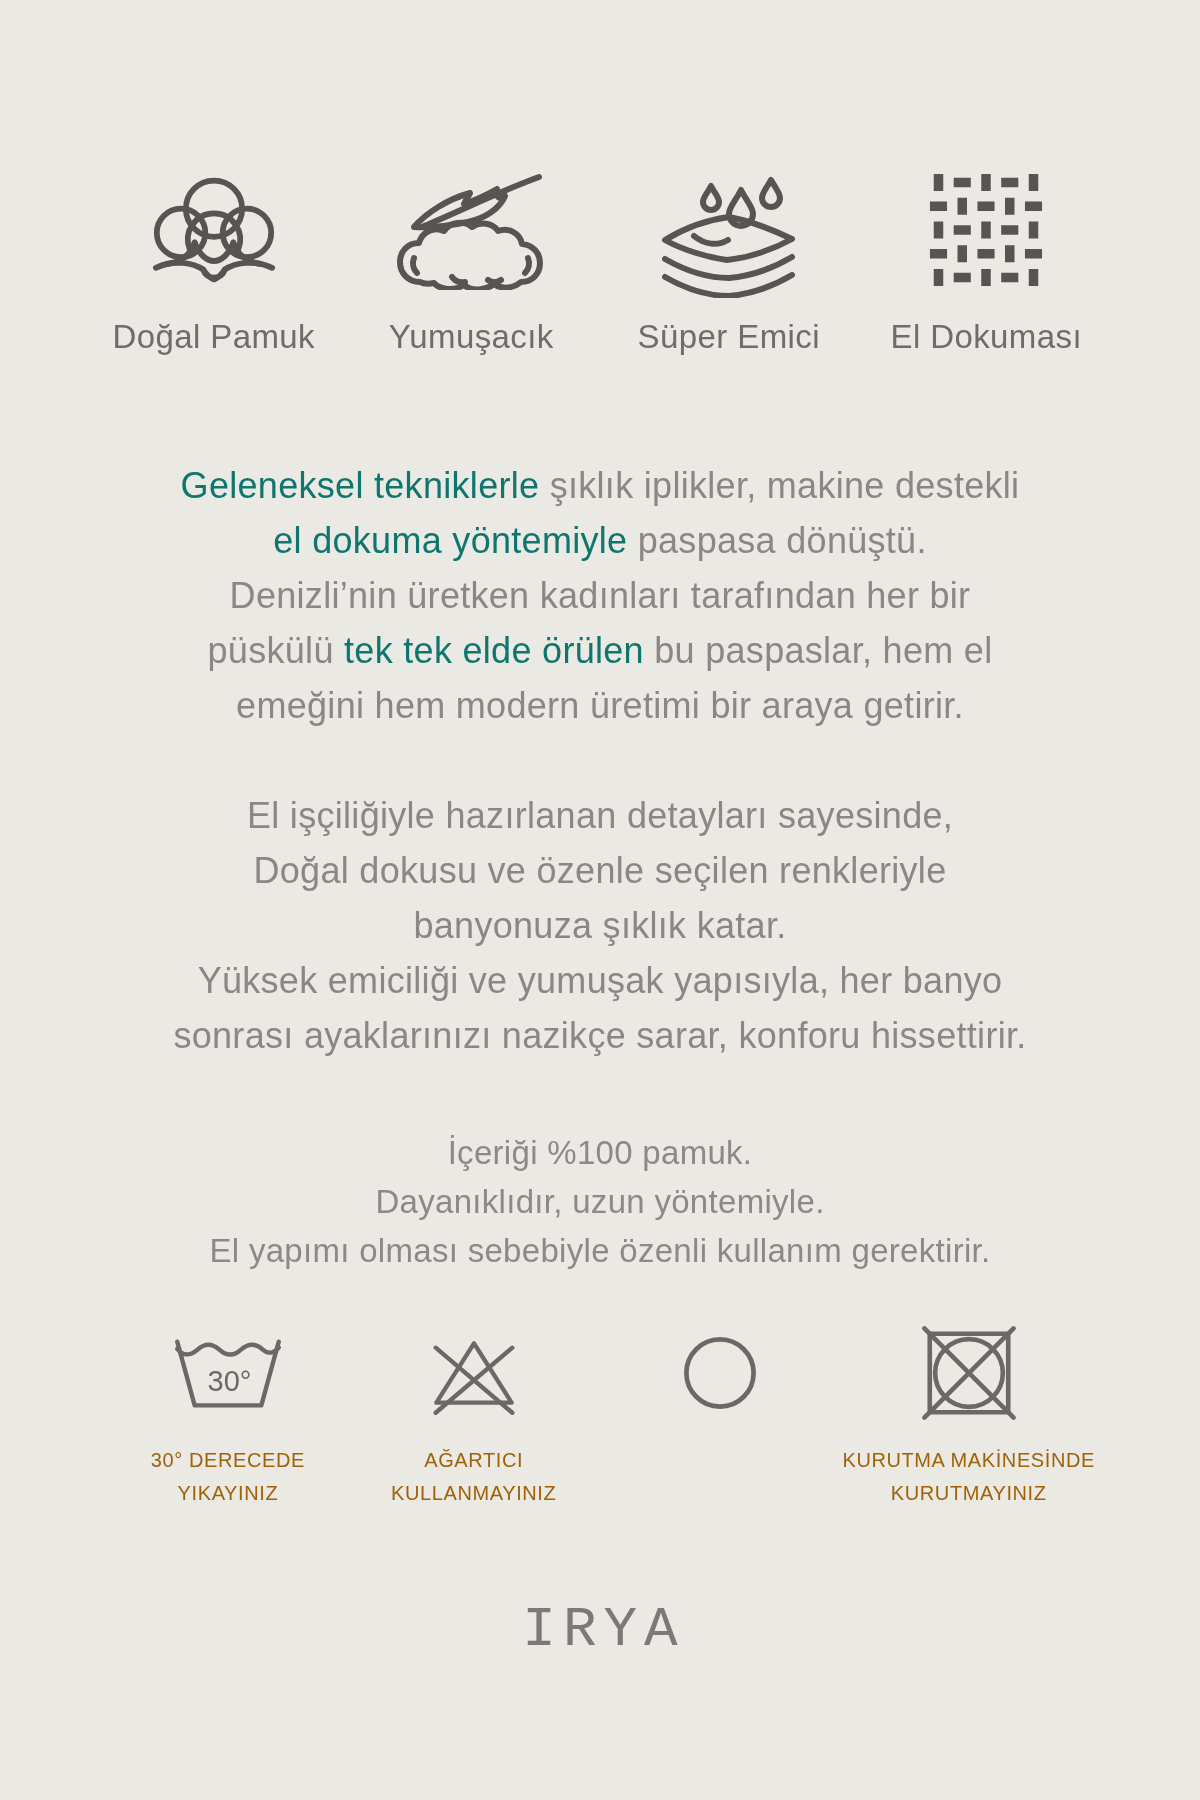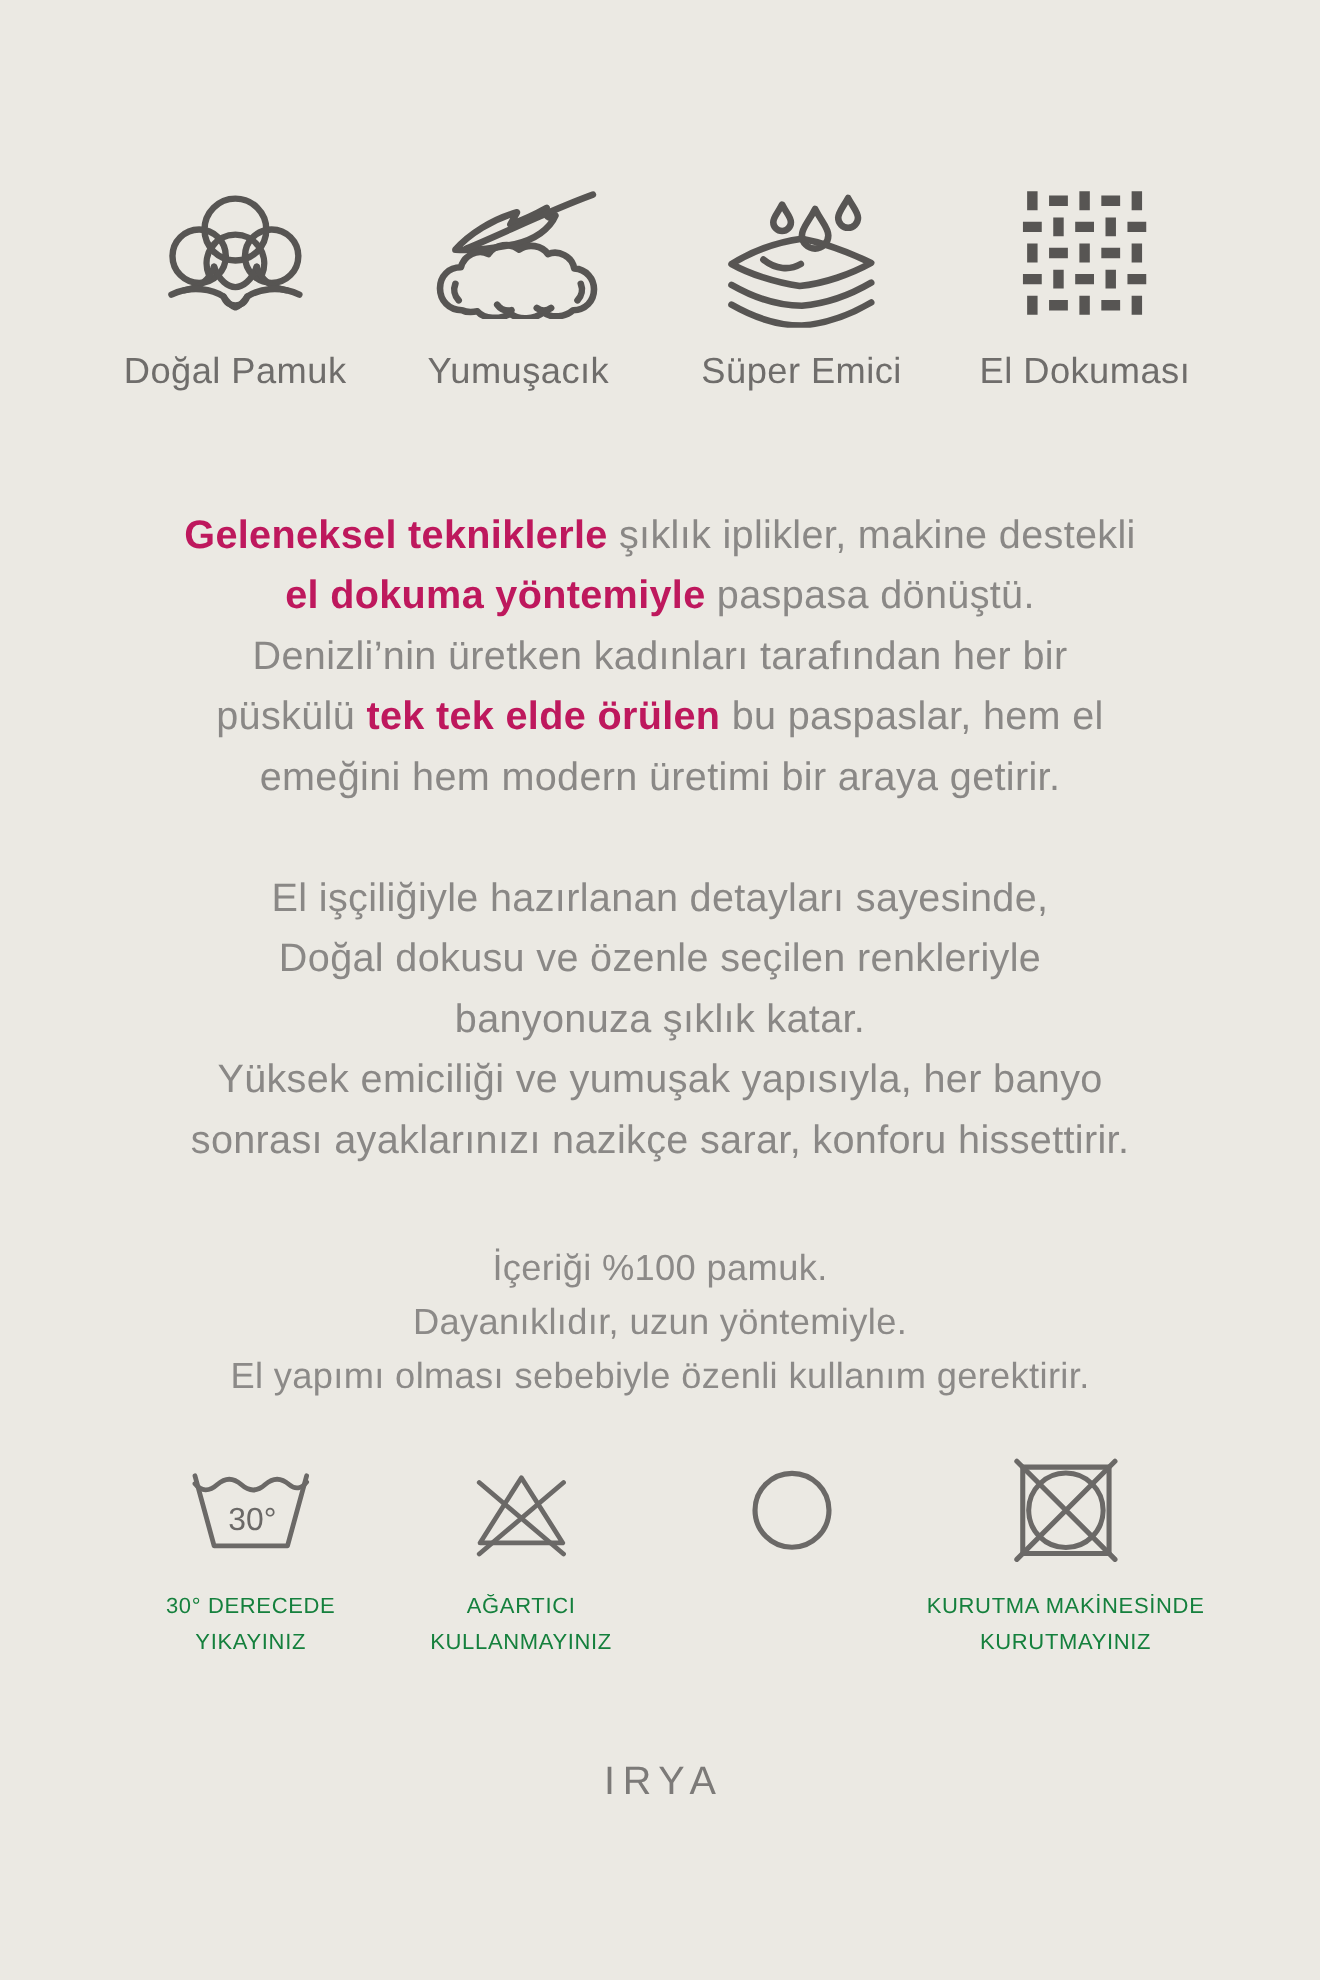--- a/index.html
+++ b/index.html
@@ -11,36 +11,36 @@
   
   .features{position:absolute;top:168px;left:85px;right:85px;display:flex;}
   .feature{flex:1;display:flex;flex-direction:column;align-items:center;}
   .icon-box{height:124px;display:flex;align-items:center;justify-content:center;}
   .f-icon *{fill:none;stroke:#575553;stroke-width:6;stroke-linecap:round;stroke-linejoin:round;}
   .f-icon .weave{stroke-width:10;stroke-linecap:butt;}
   .feature-label{margin-top:26px;font-size:33px;letter-spacing:.4px;color:#6f6d6b;white-space:nowrap;}
   
   .body-text{position:absolute;top:458px;left:55px;right:55px;text-align:center;
     font-size:36px;line-height:55px;letter-spacing:.3px;color:#8a8886;}
-  .body-text b{color:#be185d;font-weight:700;}
+  .body-text b{color:#0f766e;font-weight:400;}
   .gap{height:55px;}
   .composition{position:absolute;top:1128px;left:55px;right:55px;text-align:center;
     font-size:33px;line-height:49px;letter-spacing:.3px;color:#8c8a88;}
   
   .care{position:absolute;top:1322px;left:105px;right:105px;display:flex;}
   .care-item{flex:1;display:flex;flex-direction:column;align-items:center;}
   .care-icon-box{height:102px;display:flex;align-items:center;justify-content:flex-start;}
   .c-icon *{fill:none;stroke:#6b6967;stroke-width:6;stroke-linecap:round;stroke-linejoin:round;}
   .c-icon text{fill:#6b6967;stroke:none;font-family:"Liberation Sans",sans-serif;font-size:40px;}
   .care-label{margin-top:20px;font-size:20px;line-height:33px;letter-spacing:.6px;
-    color:#15803d;text-align:center;white-space:nowrap;}
+    color:#a16207;text-align:center;white-space:nowrap;}
   
   .brand{position:absolute;top:1598px;left:0;width:100%;text-align:center;
-    font-family:Liberation Sans, sans-serif;
-    font-size:36px;letter-spacing:7px;color:#7c7a78;padding-left:7px;box-sizing:border-box;}
+    font-family:Liberation Mono, monospace;
+    font-size:56px;letter-spacing:7px;color:#7c7a78;padding-left:7px;box-sizing:border-box;}
 </style>
 </head>
 <body>
 
 <div class="page">
 
   <div class="features">
 
     <div class="feature">
       <div class="icon-box">

